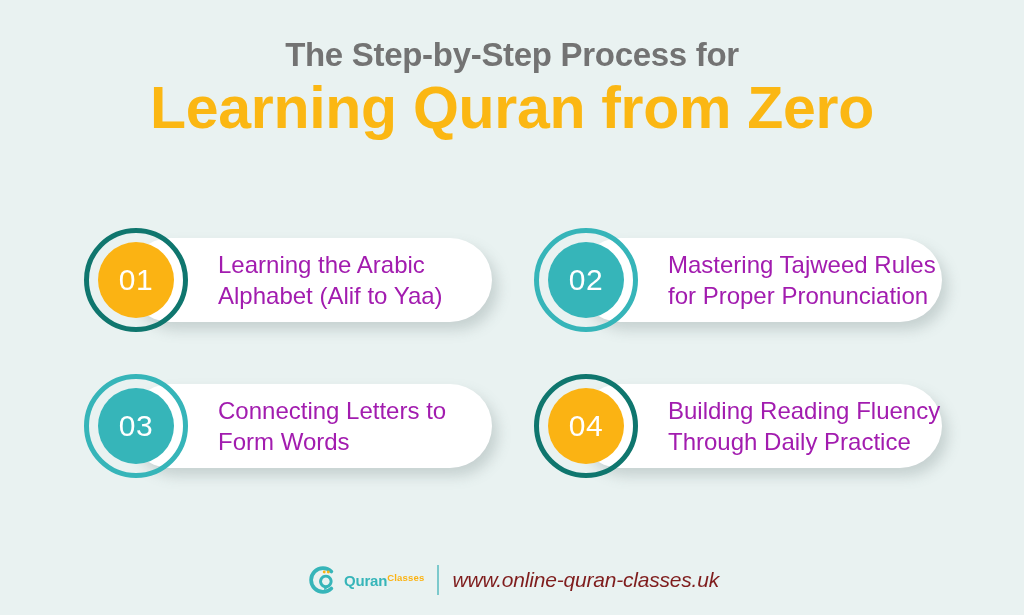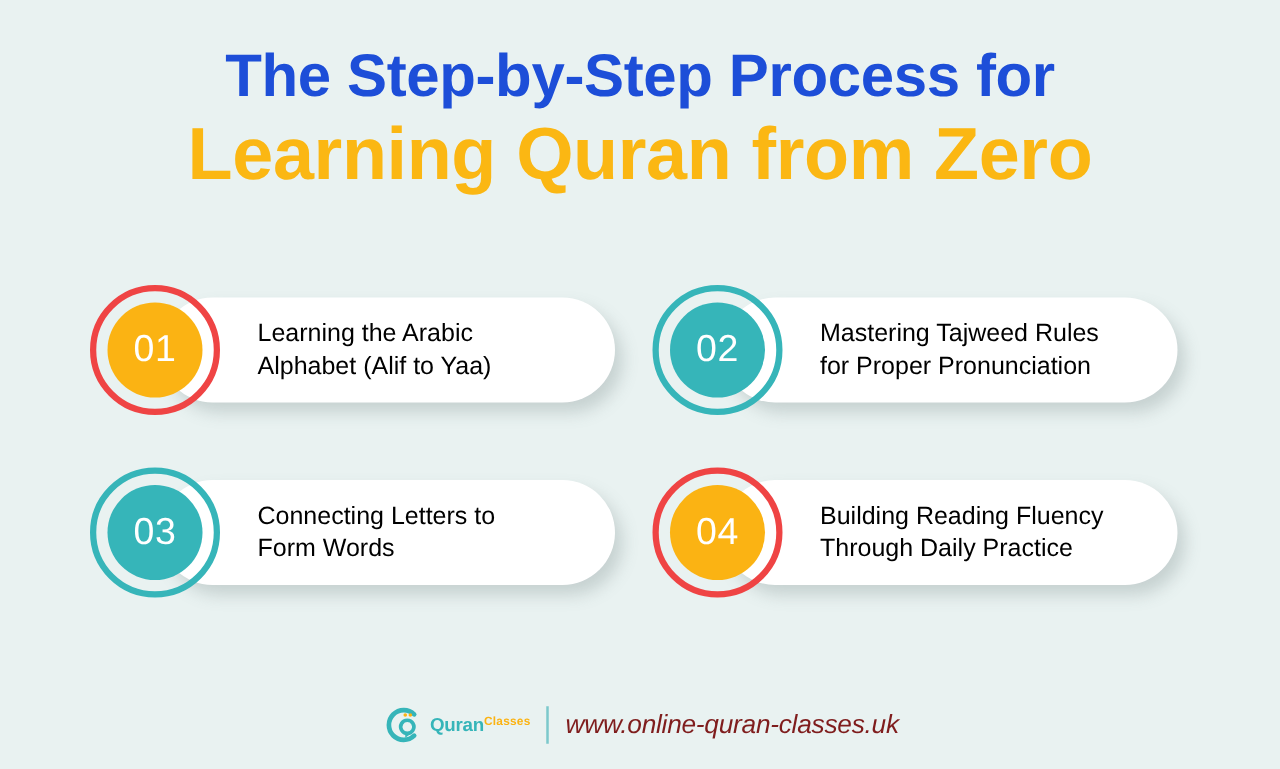--- a/index.html
+++ b/index.html
@@ -20,23 +20,23 @@
   .title-block {
     position: absolute;
     top: 38px;
     left: 0;
     width: 1024px;
     text-align: center;
     line-height: 1.0;
   }
   .title-line1 {
     display: block;
-    font-size: 48px;
-    font-weight: bold;
-    color: #1d4ed8;
+    font-size: 33px;
+    font-weight: bold;
+    color: #737373;
     letter-spacing: -0.3px;
     margin-bottom: 8px;
   }
   .title-line2 {
     display: block;
     font-size: 59px;
     font-weight: bold;
     color: #fbb713;
     letter-spacing: -0.3px;
   }
@@ -67,41 +67,41 @@
     top: 10px;
     width: 364px;
     height: 84px;
     background: #ffffff;
     border-radius: 44px;
     box-shadow: 6px 8px 13px rgba(120,135,135,0.30);
   }
 
   .card-text {
     position: absolute;
-    left: 78px;
+    left: 90px;
     top: 50%;
     transform: translateY(-50%);
     width: 280px;
-    font-size: 20px;
+    font-size: 24px;
     line-height: 1.30;
-    color: #000000;
+    color: #a21caf;
     font-weight: normal;
     white-space: pre-line;
   }
 
   
   .badge {
     position: absolute;
-    left: 0px;
+    left: 12px;
     top: 0px;
     width: 104px;
     height: 104px;
     border-radius: 50%;
     box-sizing: border-box;
-    border: 5px solid #ef4444;
+    border: 5px solid #0f766e;
     background: transparent;
     z-index: 3;
   }
   .badge .disc {
     position: absolute;
     left: 50%;
     top: 50%;
     transform: translate(-50%, -50%);
     width: 76px;
     height: 76px;

